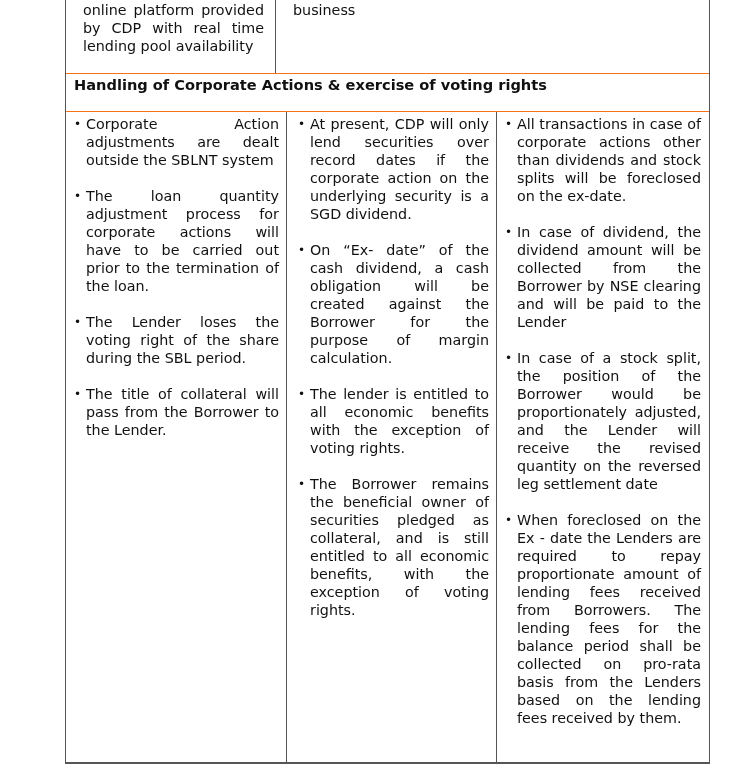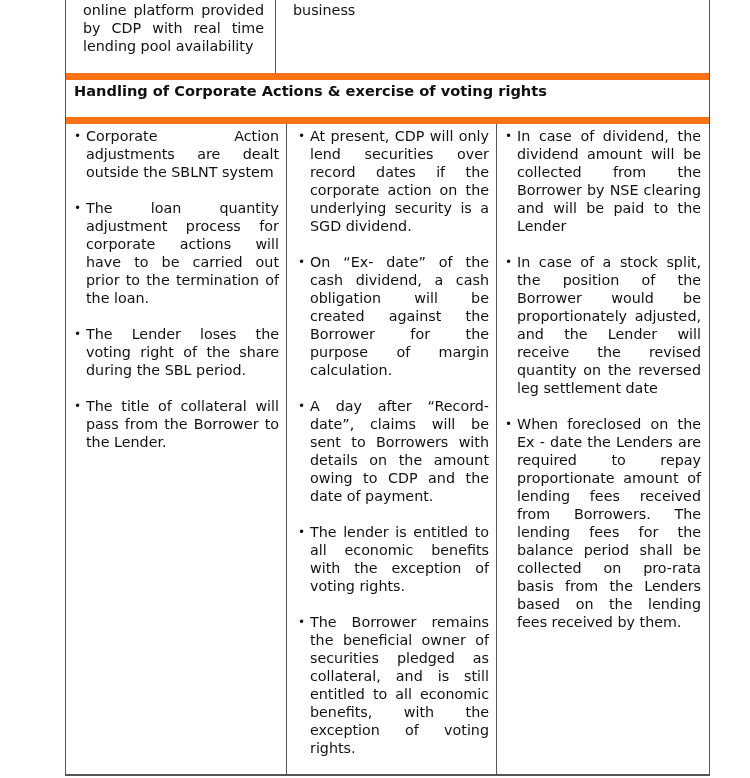--- a/index.html
+++ b/index.html
@@ -1,19 +1,19 @@
 <!DOCTYPE html>
 <html><head>
   <meta charset="utf-8">
   <style>
     html, body { margin: 0; padding: 0; background: #ffffff; }
     body { width: 750px; height: 778px; position: relative; overflow: hidden;
            font-family: "DejaVu Sans", sans-serif; color: #111; }
     .tbl { position: absolute; left: 65px; top: -1px; width: 643px; border: 1px solid #555; border-top: none; border-bottom: 2px solid #555; }
-    .row { display: flex; border-top: 7px solid #f97316; }
+    .row { display: flex; border-top: 1px solid #f97316; }
     .row.first { border-top: 1px solid #555; }
     .cell { box-sizing: border-box; padding: 0 7px 0 8px; font-size: 14.3px; line-height: 18px; text-align: justify; }
     .c1 { width: 221px; border-right: 1px solid #555; }
     .c2 { width: 210px; border-right: 1px solid #555; }
     .c3 { width: 212px; }
     .top-row .cell { height: 73px; padding-top: 1px; }
     .top-row .c1 { padding-left: 17px; }
     .top-row .c2 { padding-left: 17px; padding-right: 11px; }
     .top-row .c3 { padding-left: 17px; }
     .hdr { height: 35px; padding: 2px 8px 0 8px; font-weight: bold; font-size: 14.6px; line-height: 18px; }
@@ -42,26 +42,26 @@
         <li>Corporate Action adjustments are dealt outside the SBLNT system</li>
         <li>The loan quantity adjustment process for corporate actions will have to be carried out prior to the termination of the loan.</li>
         <li>The Lender loses the voting right of the share during the SBL period.</li>
         <li>The title of collateral will pass from the Borrower to the Lender.</li>
       </ul>
     </div>
     <div class="cell c2">
       <ul>
         <li>At present, CDP will only lend securities over record dates if the corporate action on the underlying security is a SGD dividend.</li>
         <li>On “Ex- date” of the cash dividend, a cash obligation will be created against the Borrower for the purpose of margin calculation.</li>
-        <li>A day after “Record-date”, claims will be sent to Borrowers with details on the amount owing to CDP and the date of payment.</li>
         <li>The lender is entitled to all economic benefits with the exception of voting rights.</li>
         <li>The Borrower remains the beneficial owner of securities pledged as collateral, and is still entitled to all economic benefits, with the exception of voting rights.</li>
       </ul>
     </div>
     <div class="cell c3">
       <ul>
+        <li>All transactions in case of corporate actions other than dividends and stock splits will be foreclosed on the ex-date.</li>
         <li> In case of dividend, the dividend amount will be collected from the Borrower by NSE clearing and will be paid to the Lender</li>
         <li>In case of a stock split, the position of the Borrower would be proportionately adjusted, and the Lender will receive the revised quantity on the reversed leg settlement date</li>
         <li>When foreclosed on the Ex - date the Lenders are required to repay proportionate amount of lending fees received from Borrowers. The lending fees for the balance period shall be collected on pro-rata basis from the Lenders based on the lending fees received by them.</li>
       </ul>
     </div>
   </div>
 </div>
 
 </body></html>

